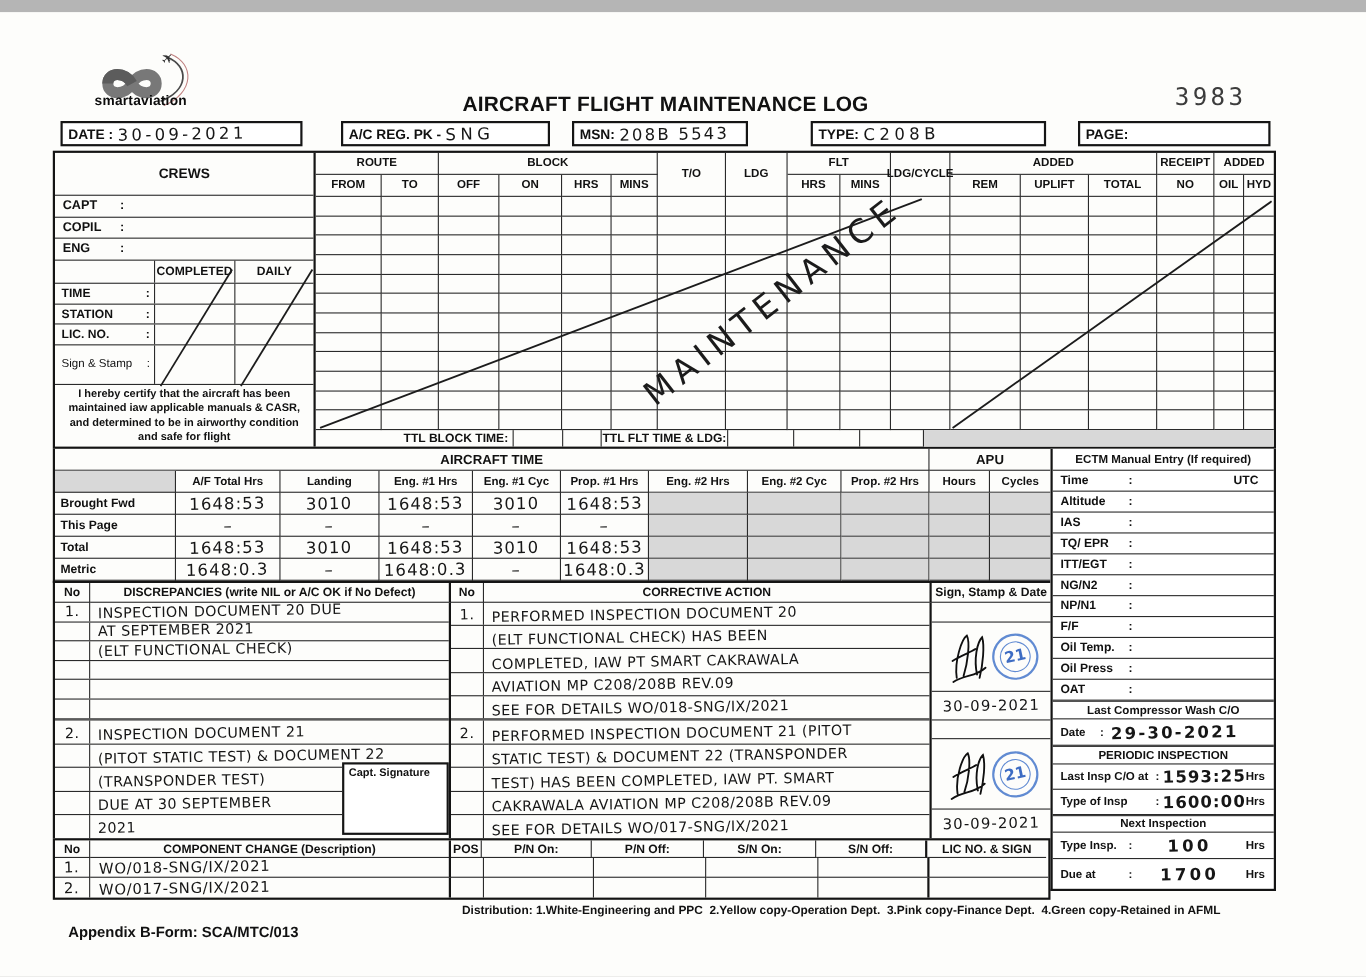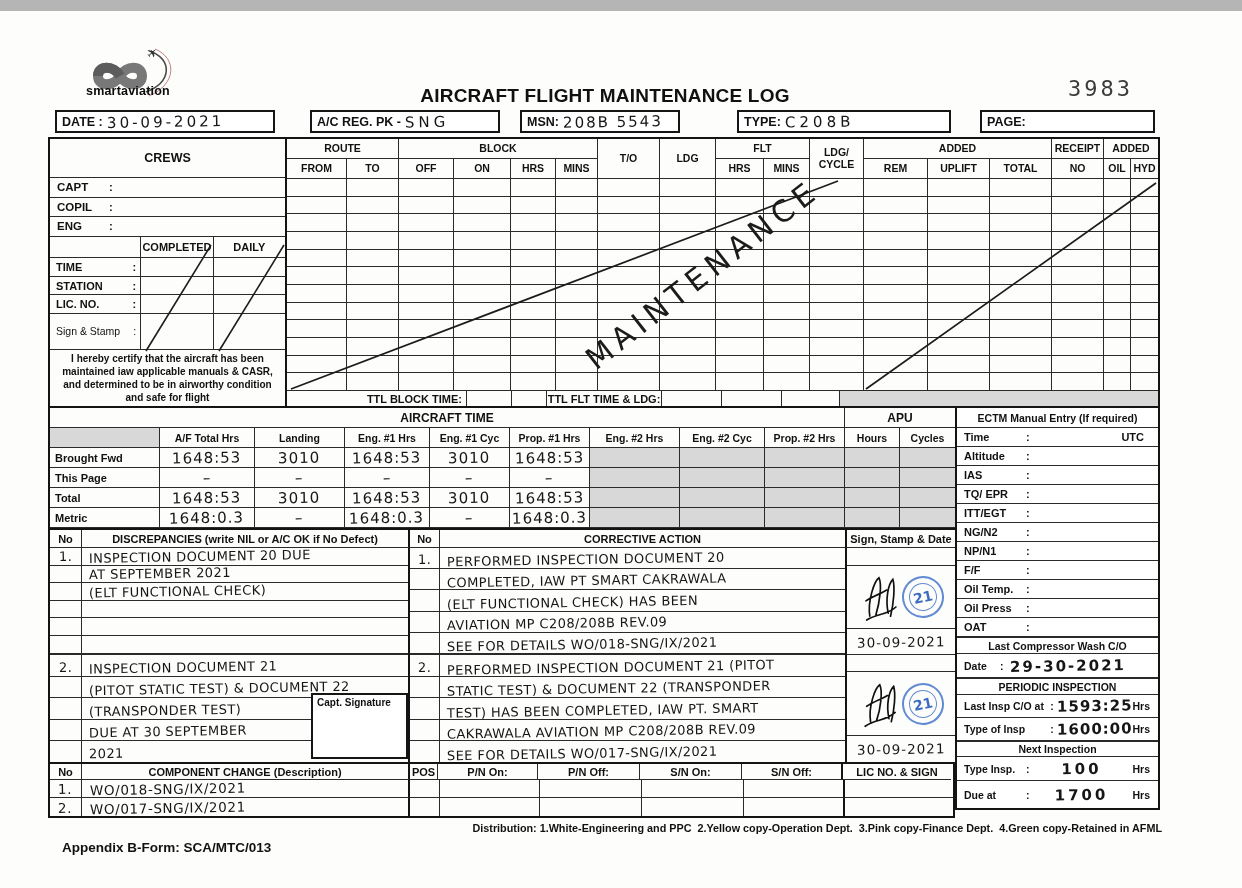--- a/index.html
+++ b/index.html
@@ -82,21 +82,21 @@
   .c5row{display:flex;font-size:11px;font-weight:bold}
   .c5row div{display:flex;align-items:center;justify-content:center;border-bottom:1px solid var(--line)}
   .c5body{display:flex}
   .c5body div{border-bottom:1px solid var(--line);display:flex;align-items:flex-end}
   .c5body .hw{font-size:13.5px;letter-spacing:.6px}
   svg.ovr{position:absolute;left:0;top:0;pointer-events:none}
   #logo{position:absolute;left:76px;top:46px;width:150px;height:64px}
   #brand{position:absolute;left:86px;top:84px;font-size:12.5px;font-weight:bold;letter-spacing:.2px;color:#0c0c0c}
   #title{position:absolute;left:380px;top:85px;width:450px;text-align:center;font-size:19px;font-weight:bold;letter-spacing:.2px}
   #serial{position:absolute;left:1068px;top:76px;font-family:"DejaVu Sans Mono",monospace;font-size:22px;letter-spacing:3px;color:#3c3c3c}
-  #dist{position:absolute;left:420px;top:822px;width:742px;text-align:right;font-size:10.8px;font-weight:bold;white-space:pre}
+  #dist{position:absolute;left:420px;top:822px;width:742px;font-size:10.8px;font-weight:bold;white-space:pre}
   #appendix{position:absolute;left:62px;top:840px;font-size:13.5px;font-weight:bold}
 </style>
 </head>
 <body>
 
 <div id="page">
   <div id="scanband"></div>
 
   <svg id="logo" viewBox="0 0 150 64">
     <path d="M22 30 C22 19 38 19 44 30 C50 41 66 41 66 30 C66 19 50 19 44 30 C38 41 22 41 22 30 Z" fill="none" stroke="#787878" stroke-width="10" stroke-linejoin="round"></path>
@@ -186,21 +186,21 @@
       </div>
       <div class="cert">I hereby certify that the aircraft has been maintained iaw applicable manuals &amp; CASR, and determined to be in airworthy condition and safe for flight</div>
     </div>
 
     <div id="fheader">
       <div class="fh" style="grid-column:1/3">ROUTE</div>
       <div class="fh" style="grid-column:3/7">BLOCK</div>
       <div class="fh" style="grid-column:7;grid-row:1/3">T/O</div>
       <div class="fh" style="grid-column:8;grid-row:1/3">LDG</div>
       <div class="fh" style="grid-column:9/11">FLT</div>
-      <div class="fh" style="grid-column:11;grid-row:1/3;flex-direction:column">
+      <div class="fh" style="grid-column:11;grid-row:1/3;flex-direction:row">
         <span>LDG/</span>
         <span>CYCLE</span>
       </div>
       <div class="fh" style="grid-column:12/15">ADDED</div>
       <div class="fh" style="grid-column:15">RECEIPT</div>
       <div class="fh nbr" style="grid-column:16/18">ADDED</div>
       <div class="fh" style="grid-column:1;grid-row:2">FROM</div>
       <div class="fh" style="grid-column:2;grid-row:2">TO</div>
       <div class="fh" style="grid-column:3;grid-row:2">OFF</div>
       <div class="fh" style="grid-column:4;grid-row:2">ON</div>
@@ -706,27 +706,27 @@
             <div class="dnum2">
               <span class="hw">1.</span>
             </div>
             <div class="dtext">
               <span class="hw">PERFORMED INSPECTION DOCUMENT 20</span>
             </div>
           </div>
         <div class="drow" style="height:21.2px">
             <div class="dnum2"></div>
             <div class="dtext">
-              <span class="hw">COMPLETED, IAW PT SMART CAKRAWALA</span>
+              <span class="hw">(ELT FUNCTIONAL CHECK) HAS BEEN</span>
             </div>
           </div>
         <div class="drow" style="height:21.2px">
             <div class="dnum2"></div>
             <div class="dtext">
-              <span class="hw">(ELT FUNCTIONAL CHECK) HAS BEEN</span>
+              <span class="hw">COMPLETED, IAW PT SMART CAKRAWALA</span>
             </div>
           </div>
         <div class="drow" style="height:21.2px">
             <div class="dnum2"></div>
             <div class="dtext">
               <span class="hw">AVIATION MP C208/208B REV.09</span>
             </div>
           </div>
         <div class="drow" style="height:21.2px">
             <div class="dnum2"></div>

